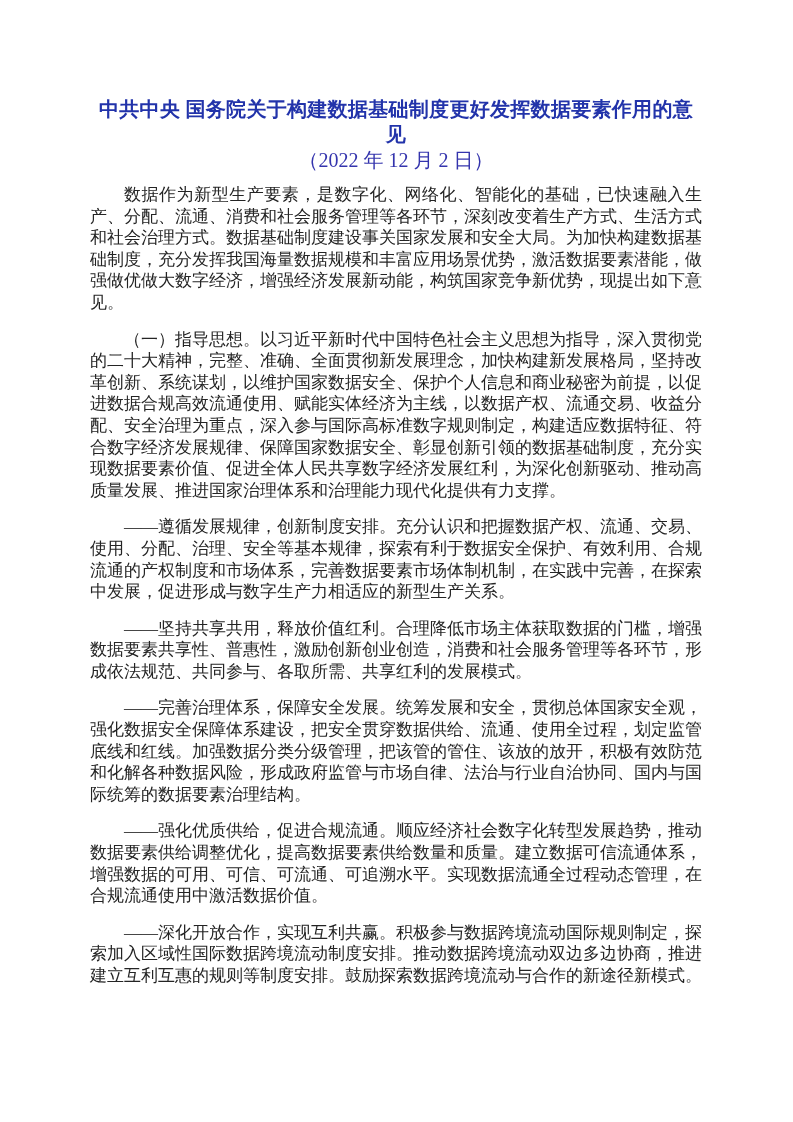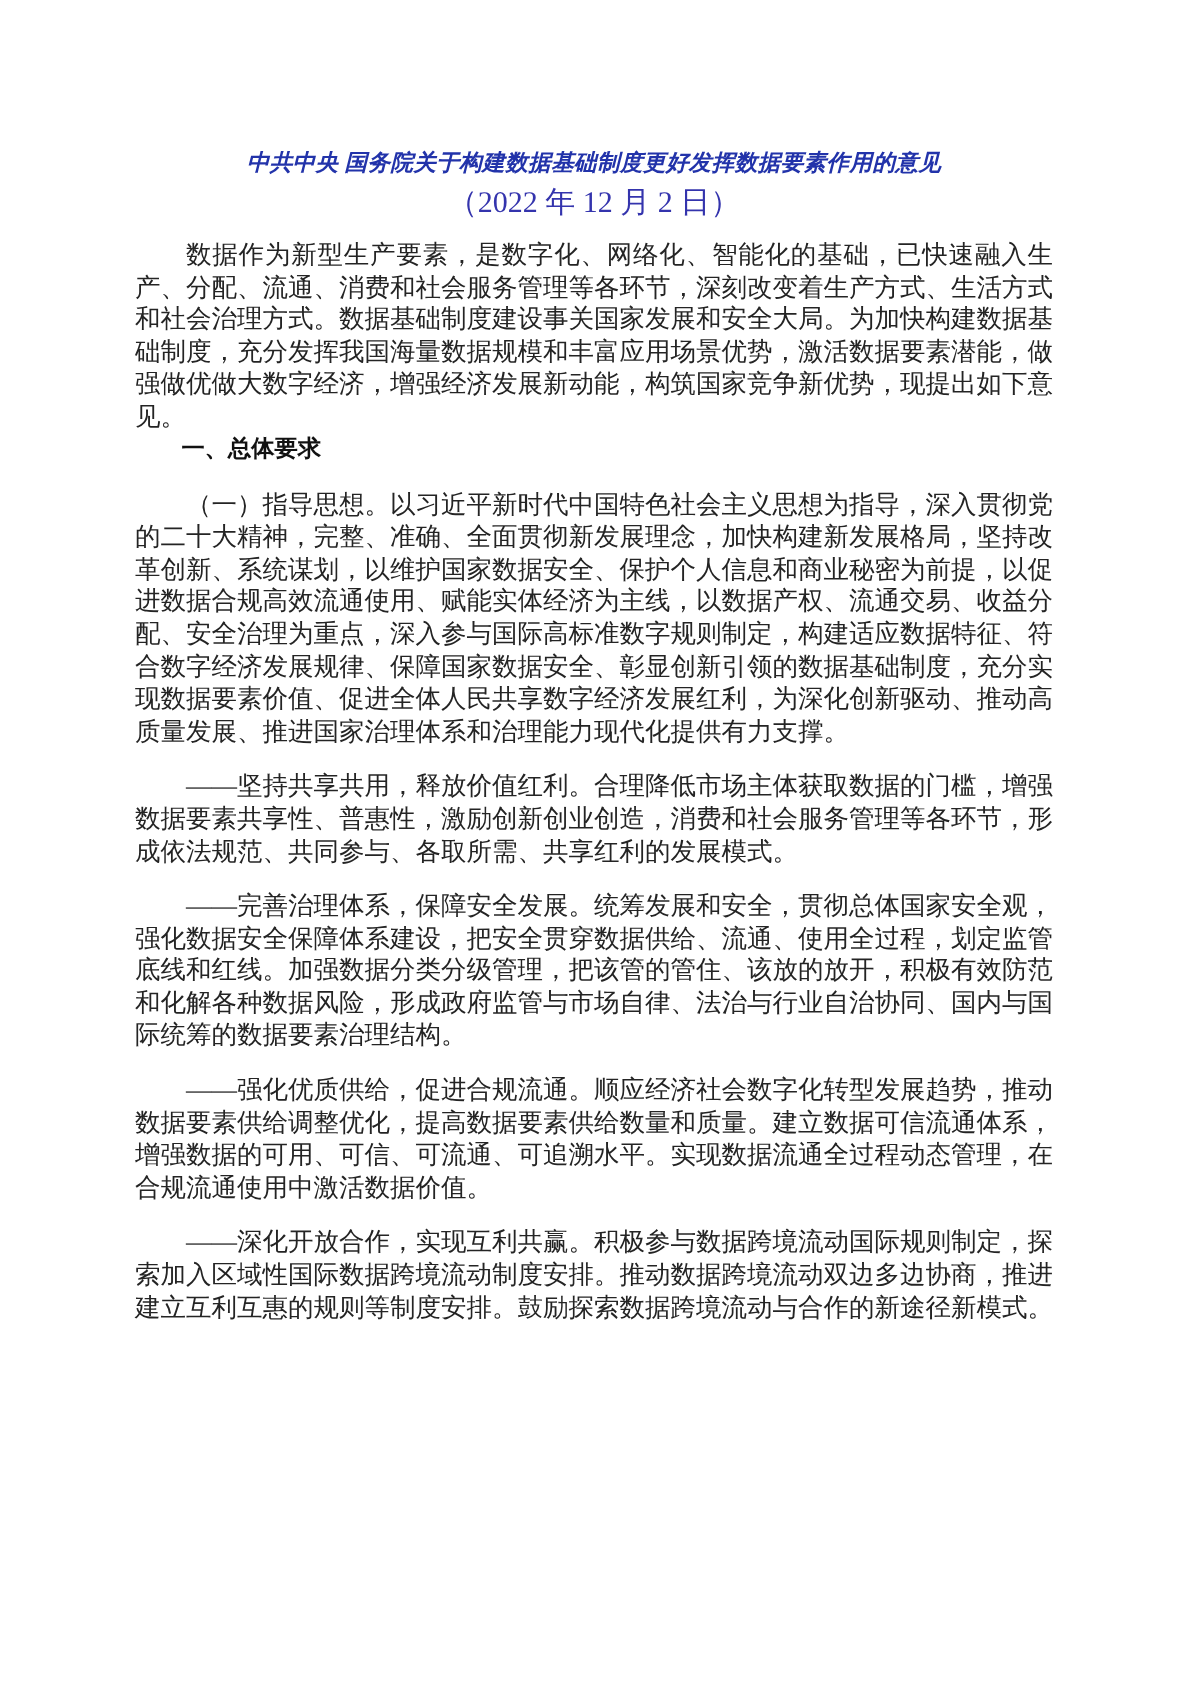--- a/index.html
+++ b/index.html
@@ -16,28 +16,27 @@
     font-family: "Liberation Serif", "DejaVu Serif", serif;
   }
   .content {
     position: absolute;
     left: 90px;
     top: 0;
     width: 612px;
   }
   .doc-title {
     margin: 97px 0 0 0;
-    font-size: 15px;
+    font-size: 20px;
     line-height: 25px;
     font-weight: 700;
     text-align: center;
     color: #2233aa;
     font-family: "Liberation Serif", "DejaVu Serif", serif;
     letter-spacing: 0.3px;
-    font-style: italic;
   }
   .doc-date {
     margin-top: 3px;
     font-size: 20px;
     line-height: 20px;
     text-align: center;
     color: #3434ad;
     font-family: "Liberation Serif", "DejaVu Serif", serif;
   }
   .body-text {
@@ -72,25 +71,25 @@
   <div class="content">
 
     <h1 class="doc-title" style="color: rgb(34, 51, 170);">中共中央 国务院关于构建数据基础制度更好发挥数据要素作用的意见</h1>
 
     <div class="doc-date">（2022 年 12 月 2 日）</div>
 
     <div class="body-text">
 
       <p class="para">数据作为新型生产要素，是数字化、网络化、智能化的基础，已快速融入生产、分配、流通、消费和社会服务管理等各环节，深刻改变着生产方式、生活方式和社会治理方式。数据基础制度建设事关国家发展和安全大局。为加快构建数据基础制度，充分发挥我国海量数据规模和丰富应用场景优势，激活数据要素潜能，做强做优做大数字经济，增强经济发展新动能，构筑国家竞争新优势，现提出如下意见。</p>
 
-      <p class="section-heading">一、总体要求</p>
 
       <p class="para spaced">（一）指导思想。以习近平新时代中国特色社会主义思想为指导，深入贯彻党的二十大精神，完整、准确、全面贯彻新发展理念，加快构建新发展格局，坚持改革创新、系统谋划，以维护国家数据安全、保护个人信息和商业秘密为前提，以促进数据合规高效流通使用、赋能实体经济为主线，以数据产权、流通交易、收益分配、安全治理为重点，深入参与国际高标准数字规则制定，构建适应数据特征、符合数字经济发展规律、保障国家数据安全、彰显创新引领的数据基础制度，充分实现数据要素价值、促进全体人民共享数字经济发展红利，为深化创新驱动、推动高质量发展、推进国家治理体系和治理能力现代化提供有力支撑。</p>
 
 
+      <p class="para spaced">——遵循发展规律，创新制度安排。充分认识和把握数据产权、流通、交易、使用、分配、治理、安全等基本规律，探索有利于数据安全保护、有效利用、合规流通的产权制度和市场体系，完善数据要素市场体制机制，在实践中完善，在探索中发展，促进形成与数字生产力相适应的新型生产关系。</p>
 
       <p class="para spaced">——坚持共享共用，释放价值红利。合理降低市场主体获取数据的门槛，增强数据要素共享性、普惠性，激励创新创业创造，消费和社会服务管理等各环节，形成依法规范、共同参与、各取所需、共享红利的发展模式。</p>
 
       <p class="para spaced">——完善治理体系，保障安全发展。统筹发展和安全，贯彻总体国家安全观，强化数据安全保障体系建设，把安全贯穿数据供给、流通、使用全过程，划定监管底线和红线。加强数据分类分级管理，把该管的管住、该放的放开，积极有效防范和化解各种数据风险，形成政府监管与市场自律、法治与行业自治协同、国内与国际统筹的数据要素治理结构。</p>
 
       <p class="para spaced">——强化优质供给，促进合规流通。顺应经济社会数字化转型发展趋势，推动数据要素供给调整优化，提高数据要素供给数量和质量。建立数据可信流通体系，增强数据的可用、可信、可流通、可追溯水平。实现数据流通全过程动态管理，在合规流通使用中激活数据价值。</p>
 
       <p class="para spaced">——深化开放合作，实现互利共赢。积极参与数据跨境流动国际规则制定，探索加入区域性国际数据跨境流动制度安排。推动数据跨境流动双边多边协商，推进建立互利互惠的规则等制度安排。鼓励探索数据跨境流动与合作的新途径新模式。</p>
 
     </div>

